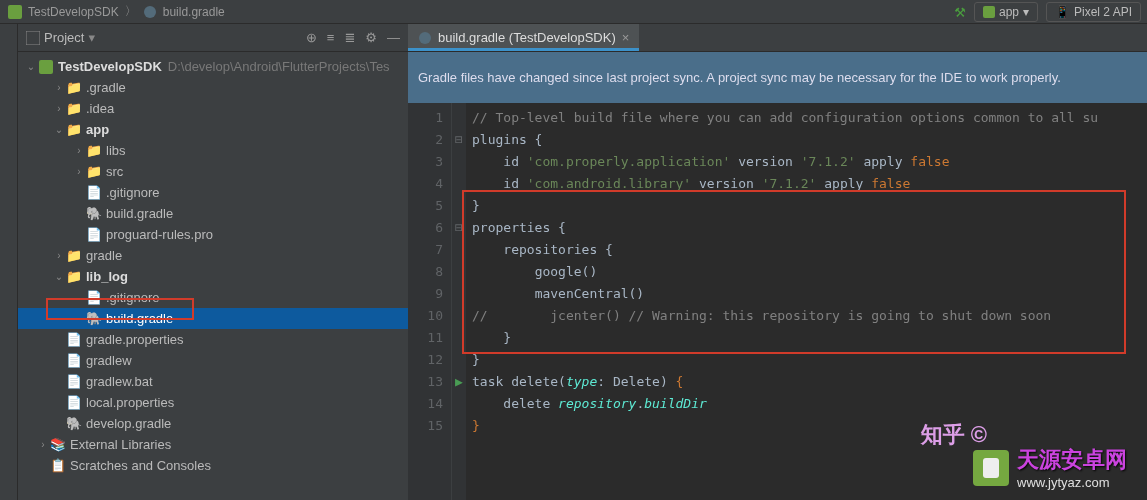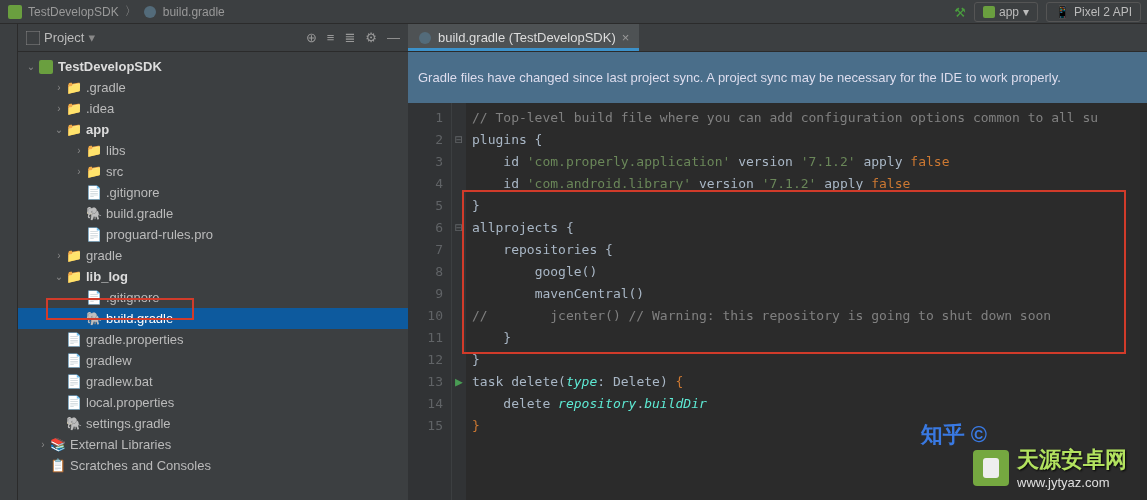--- a/index.html
+++ b/index.html
@@ -35,23 +35,23 @@
 .code-body { flex: 1; padding: 4px 0 0 6px; line-height: 22px; white-space: pre; overflow: hidden; }
 .c-comment { color: #808080; }
 .c-keyword { color: #cc7832; }
 .c-string { color: #6a8759; }
 .c-brace { color: #a9b7c6; }
 .c-text { color: #a9b7c6; }
 .c-name { color: #5eead4; font-style: italic; }
 .highlight-box2 { position: absolute; border: 2px solid #d13b2a; pointer-events: none; }
 .watermark { position: absolute; bottom: 10px; right: 20px; display: flex; align-items: center; gap: 8px; opacity: 0.92; }
 .watermark .logo { width: 36px; height: 36px; background: #7cb342; border-radius: 4px; display: flex; align-items: center; justify-content: center; }
-.watermark .txt { color: #bef264; font-size: 22px; font-weight: bold; text-shadow: 1px 1px 2px #000; }
+.watermark .txt { color: #d946ef; font-size: 22px; font-weight: bold; text-shadow: 1px 1px 2px #000; }
 .watermark .sub { color: #eee; font-size: 13px; }
-.zhihu { position: absolute; bottom: 50px; right: 160px; color: #3b82f6; font-size: 22px; font-weight: bold; opacity: 0.9; }
+.zhihu { position: absolute; bottom: 50px; right: 160px; color: #f0abfc; font-size: 22px; font-weight: bold; opacity: 0.9; }
 </style>
 </head>
 <body>
 
 <div class="breadcrumb">
   <svg width="14" height="14">
       <rect width="14" height="14" fill="#6a9f3f" rx="2"></rect>
     </svg>
   <span>TestDevelopSDK</span>
   <span>〉</span>
@@ -98,20 +98,21 @@
     </div>
     <div class="tree">
       <div class="tree-row" style="padding-left:6px">
           <span class="chev">⌄</span>
           <span class="icon">
             <svg width="14" height="14">
               <rect width="14" height="14" fill="#6a9f3f" rx="2"></rect>
             </svg>
           </span>
           <span class="label bold">TestDevelopSDK</span>
+          <span class="path">D:\develop\Android\FlutterProjects\Tes</span>
         </div>
       <div class="tree-row" style="padding-left:34px">
           <span class="chev">›</span>
           <span class="icon">📁</span>
           <span class="label">.gradle</span>
         </div>
       <div class="tree-row" style="padding-left:34px">
           <span class="chev">›</span>
           <span class="icon">📁</span>
           <span class="label">.idea</span>
@@ -172,21 +173,21 @@
       <div class="tree-row" style="padding-left:48px">
           <span class="icon">📄</span>
           <span class="label">gradlew.bat</span>
         </div>
       <div class="tree-row" style="padding-left:48px">
           <span class="icon">📄</span>
           <span class="label">local.properties</span>
         </div>
       <div class="tree-row" style="padding-left:48px">
           <span class="icon">🐘</span>
-          <span class="label">settings.gradle</span>
+          <span class="label">develop.gradle</span>
         </div>
       <div class="tree-row" style="padding-left:18px">
           <span class="chev">›</span>
           <span class="icon">📚</span>
           <span class="label">External Libraries</span>
         </div>
       <div class="tree-row" style="padding-left:32px">
           <span class="icon">📋</span>
           <span class="label">Scratches and Consoles</span>
         </div>
@@ -238,21 +239,21 @@
           <div>&nbsp;</div>
           <div style="color:#499c54">▶</div>
           <div>&nbsp;</div>
           <div>&nbsp;</div>
       </div>
       <div class="code-body"><span class="c-comment">// Top-level build file where you can add configuration options common to all su</span>
 <span class="c-text">plugins</span><span class="c-brace"> {</span>
     <span class="c-text">id</span> <span class="c-string">'com.properly.application'</span> <span class="c-text">version</span> <span class="c-string">'7.1.2'</span> <span class="c-text">apply</span> <span class="c-keyword">false</span>
     <span class="c-text">id</span> <span class="c-string">'com.android.library'</span> <span class="c-text">version</span> <span class="c-string">'7.1.2'</span> <span class="c-text">apply</span> <span class="c-keyword">false</span>
 <span class="c-brace">}</span>
-<span class="c-text">allprojects</span><span class="c-brace"> {</span>
+<span class="c-text">properties</span><span class="c-brace"> {</span>
     <span class="c-text">repositories</span><span class="c-brace"> {</span>
         <span class="c-text">google()</span>
         <span class="c-text">mavenCentral()</span>
 <span class="c-comment">//        jcenter() // Warning: this repository is going to shut down soon</span>
     <span class="c-brace">}</span>
 <span class="c-brace">}</span>
 <span class="c-text">task</span> <span class="c-text">delete</span><span class="c-brace">(</span><span class="c-name">type</span><span class="c-text">: </span><span class="c-text">Delete</span><span class="c-brace">)</span> <span class="c-keyword">{</span>
     <span class="c-text">delete</span> <span class="c-name">repository</span><span class="c-text">.</span><span class="c-name">buildDir</span>
 <span class="c-keyword">}</span></div>
     </div>

